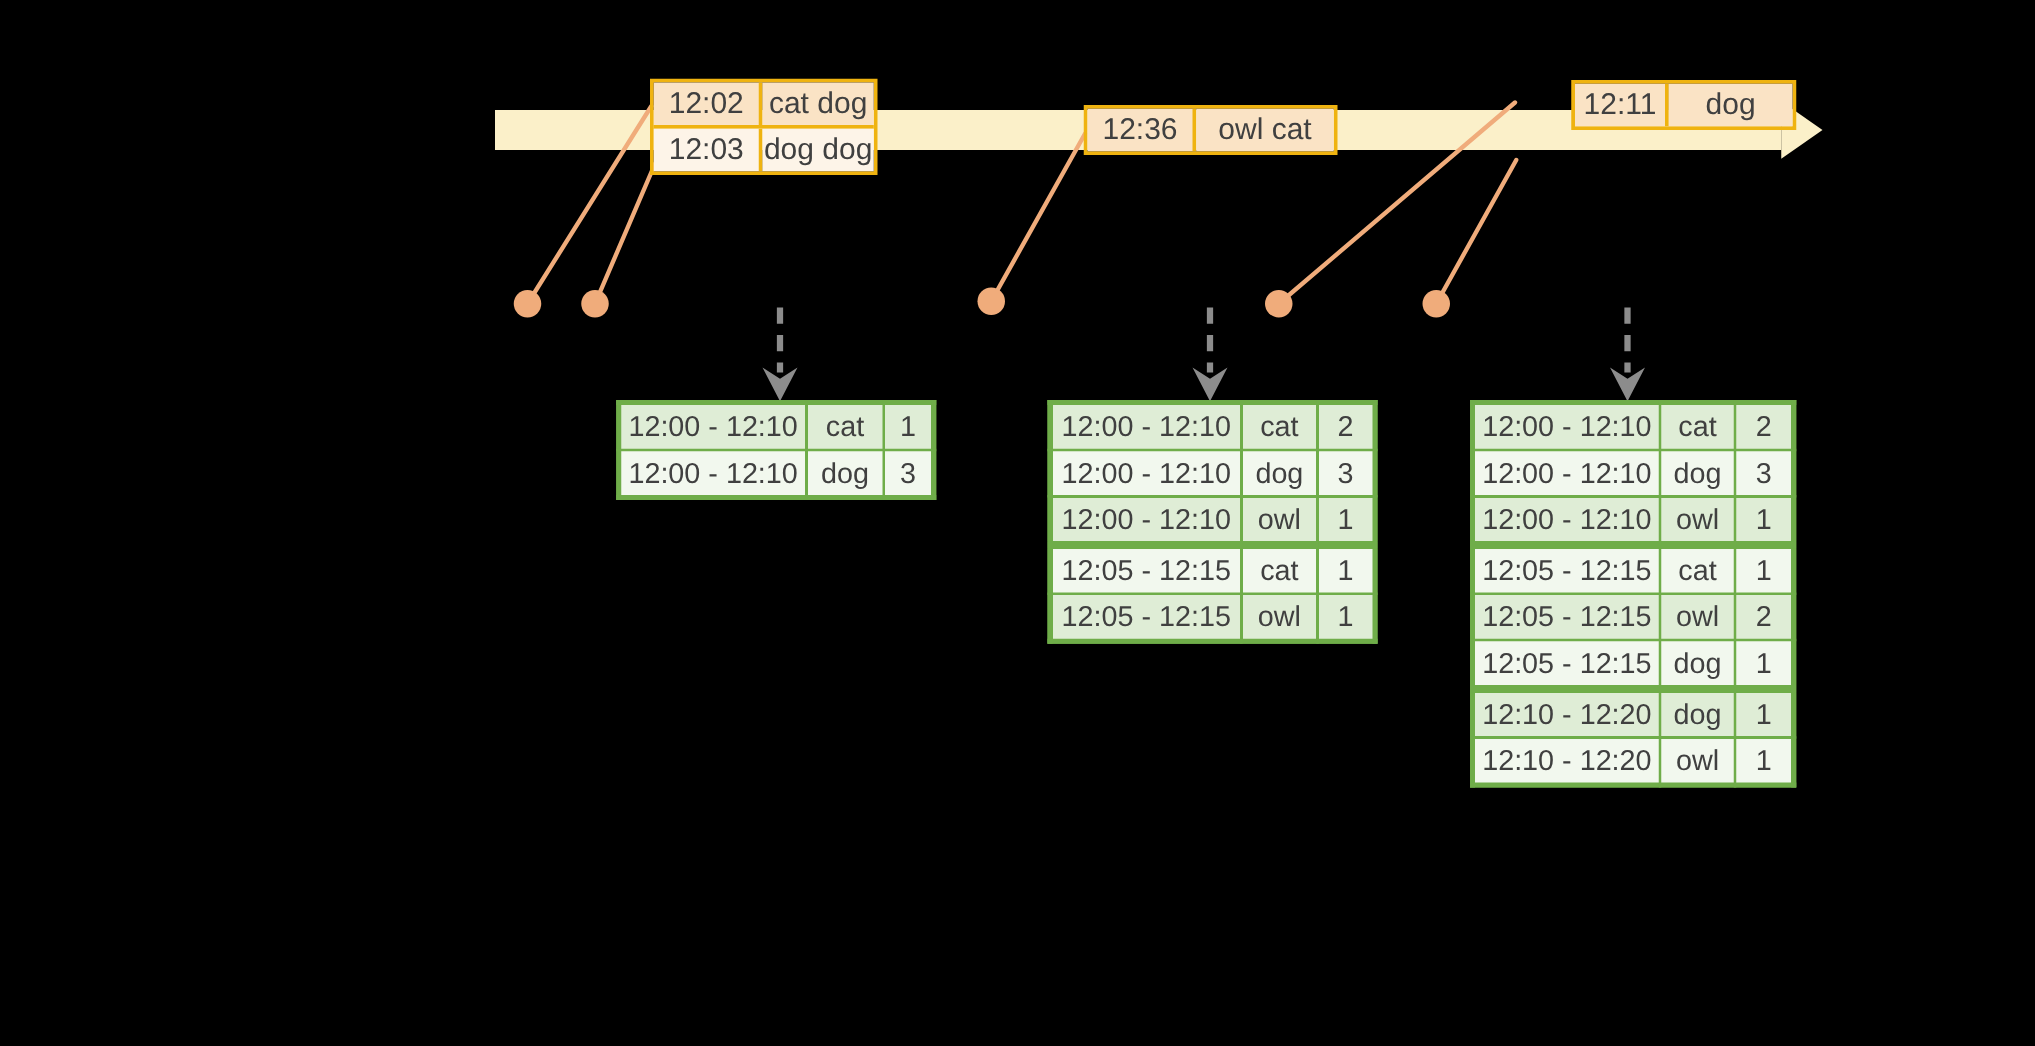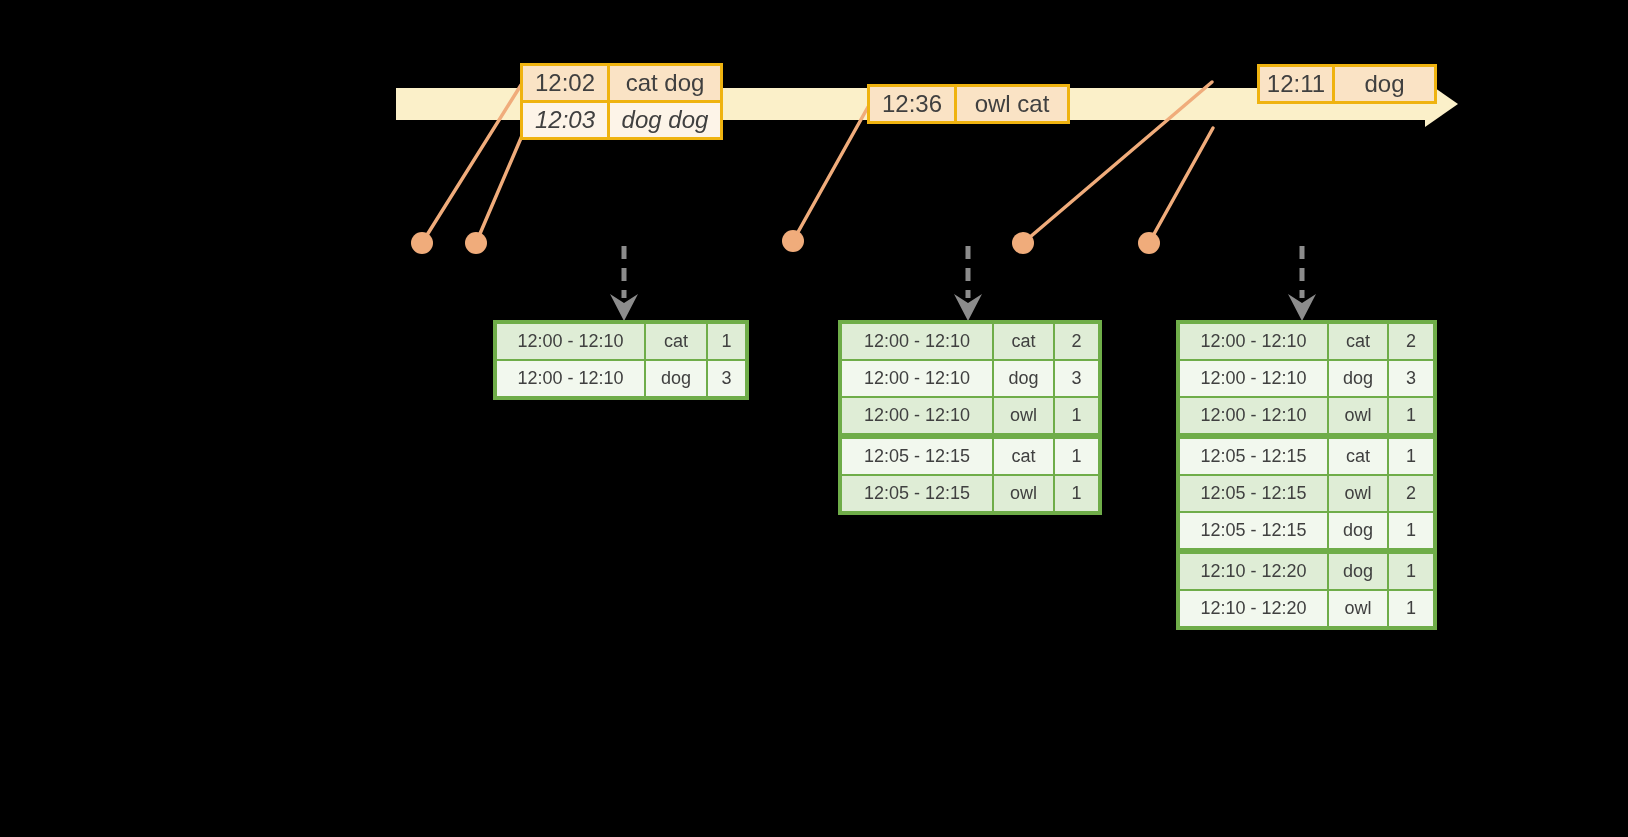--- a/index.html
+++ b/index.html
@@ -15,33 +15,33 @@
   
   .tl-shaft{position:absolute;left:396px;top:88px;width:1029px;height:32px;background:var(--timeline);}
   .tl-head{position:absolute;left:1425px;top:81px;width:0;height:0;
     border-top:23px solid transparent;border-bottom:23px solid transparent;
     border-left:33px solid var(--timeline);}
   
   svg.overlay{position:absolute;left:0;top:0;pointer-events:none;}
   
   .etable{position:absolute;border:3px solid var(--gold);box-sizing:border-box;}
   .erow{display:flex;height:34px;}
-  .erow + .erow{border-top:3px solid var(--gold);font-style:italic;}
+  .erow + .erow{border-top:3px solid var(--gold);}
   .erow.peach .ecell{background:var(--peach);}
   .erow.cream .ecell{background:var(--cream);}
   .ecell{display:flex;align-items:center;justify-content:center;
     font-size:24px;color:var(--text);}
   .ecell.time{width:84px;border-right:3px solid var(--gold);flex:none;}
   .ecell.words{flex:1;}
   .etable.narrowtime .ecell.time{width:72px;}
   
   table.rtable{position:absolute;border-collapse:collapse;table-layout:fixed;
     border:4px solid var(--green);background:var(--green);}
   table.rtable td{border:2px solid var(--green);height:35px;padding:0;
-    text-align:center;font-size:18px;color:var(--text);overflow:hidden;white-space:nowrap;}
+    text-align:center;font-size:23px;color:var(--text);overflow:hidden;white-space:nowrap;}
   table.rtable tr:nth-child(odd) td{background:var(--rowA);}
   table.rtable tr:nth-child(even) td{background:var(--rowB);}
   table.rtable tr.grp td{border-top:6px solid var(--green);}
 </style>
 </head>
 <body>
 
 <div id="canvas">
 
   <div class="tl-shaft"></div>
@@ -65,21 +65,21 @@
     <g>
       <line x1="624" y1="246" x2="624" y2="298" stroke="#8C8C8C" stroke-width="5" stroke-dasharray="13 9"></line>
       <path d="M610 294 L624 321 L638 294 L624 303 Z" fill="#8C8C8C"></path>
       <line x1="968" y1="246" x2="968" y2="298" stroke="#8C8C8C" stroke-width="5" stroke-dasharray="13 9"></line>
       <path d="M954 294 L968 321 L982 294 L968 303 Z" fill="#8C8C8C"></path>
       <line x1="1302" y1="246" x2="1302" y2="298" stroke="#8C8C8C" stroke-width="5" stroke-dasharray="13 9"></line>
       <path d="M1288 294 L1302 321 L1316 294 L1302 303 Z" fill="#8C8C8C"></path>
     </g>
   </svg>
 
-  <div class="etable" style="left:520px;top:63px;width:203px;">
+  <div class="etable" style="left:520px;top:63px;width:182px;">
     <div class="erow peach">
       <div class="ecell time">12:02</div>
       <div class="ecell words">cat dog</div>
     </div>
     <div class="erow cream">
       <div class="ecell time">12:03</div>
       <div class="ecell words">dog dog</div>
     </div>
   </div>
 

